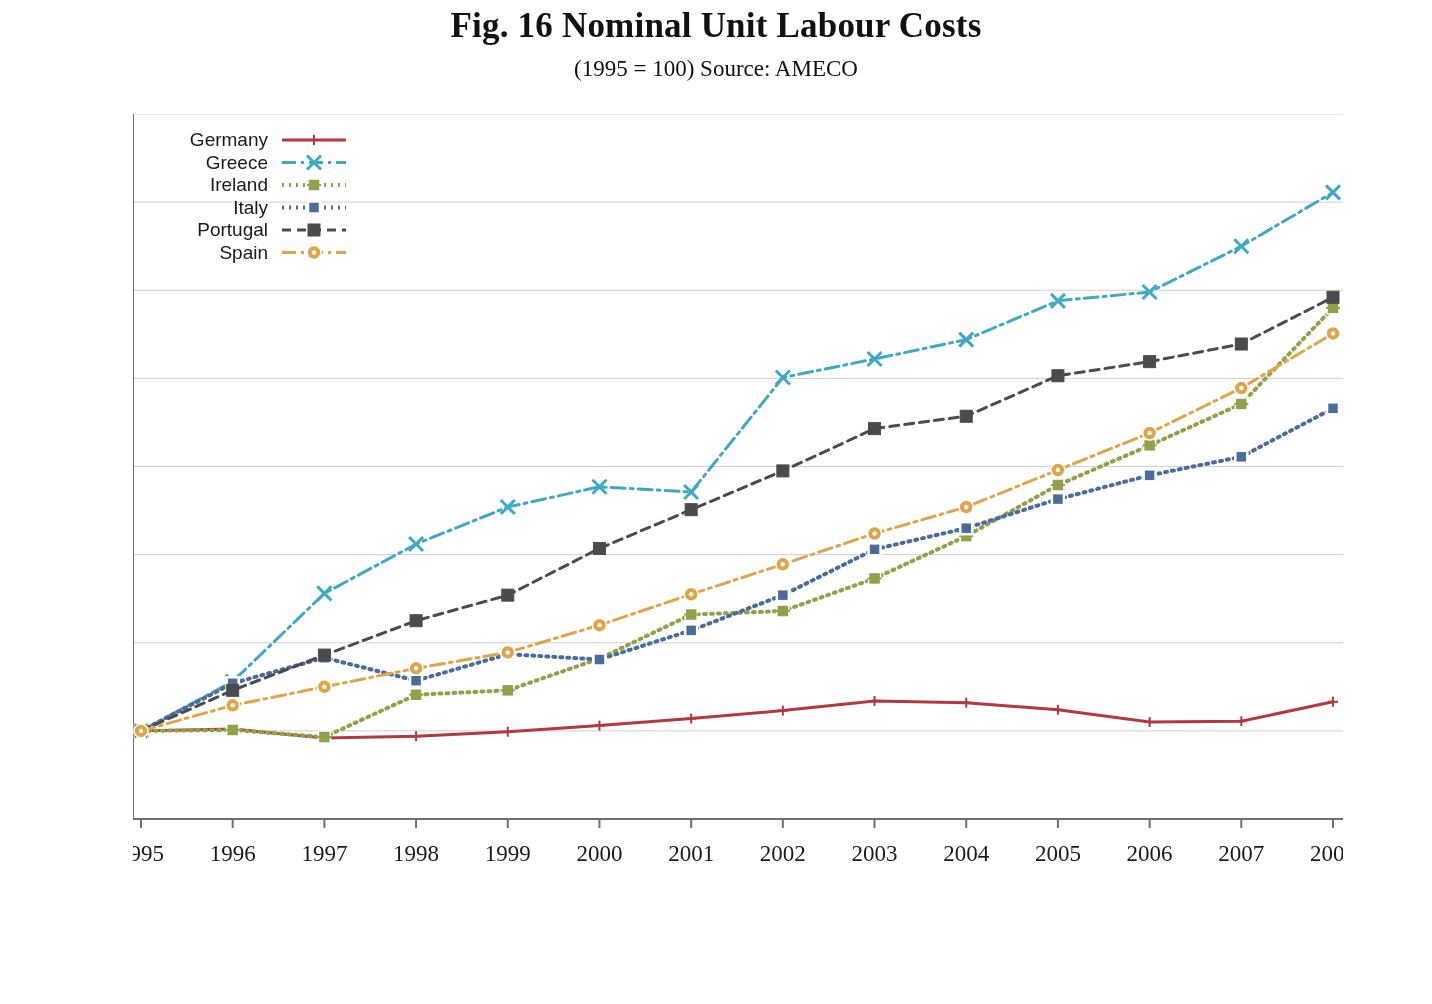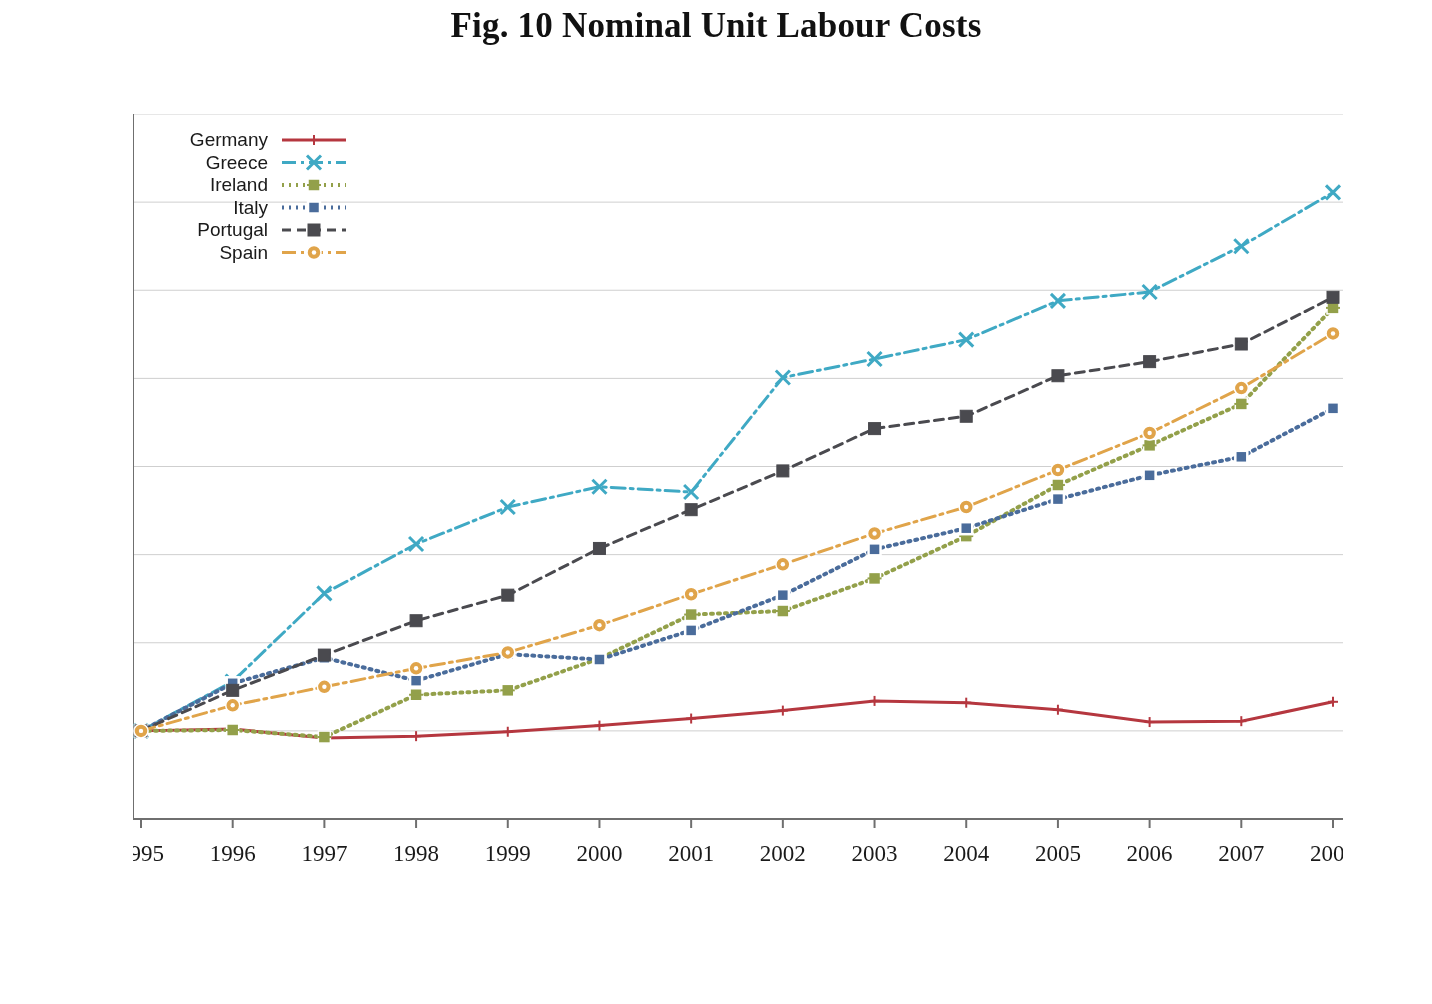--- a/index.html
+++ b/index.html
@@ -60,21 +60,22 @@
   .legend-label {
     font-family: "Liberation Sans", sans-serif;
     font-size: 19px;
     fill: #1a1a1a;
   }
 </style>
 </head>
 <body>
 
 <div id="chart-root">
-  <div class="title">Fig. 10 Nominal Unit Labour Costs</div>
+  <div class="title">Fig. 16 Nominal Unit Labour Costs</div>
+  <div class="subtitle">(1995 = 100) Source: AMECO</div>
   <div class="plot-area">
     <svg class="chart-svg" id="svg" width="1210" height="805">
         <line x1="0" y1="705" x2="1210" y2="705" stroke="#cfcfcf" stroke-width="1.2"></line>
         <text x="-14" y="713" text-anchor="end" class="axis-label">90</text>
         <line x1="0" y1="616.875" x2="1210" y2="616.875" stroke="#cfcfcf" stroke-width="1"></line>
         <text x="-14" y="624.875" text-anchor="end" class="axis-label">100</text>
         <line x1="0" y1="528.75" x2="1210" y2="528.75" stroke="#cfcfcf" stroke-width="1"></line>
         <text x="-14" y="536.75" text-anchor="end" class="axis-label">110</text>
         <line x1="0" y1="440.625" x2="1210" y2="440.625" stroke="#cfcfcf" stroke-width="1"></line>
         <text x="-14" y="448.625" text-anchor="end" class="axis-label">120</text>

